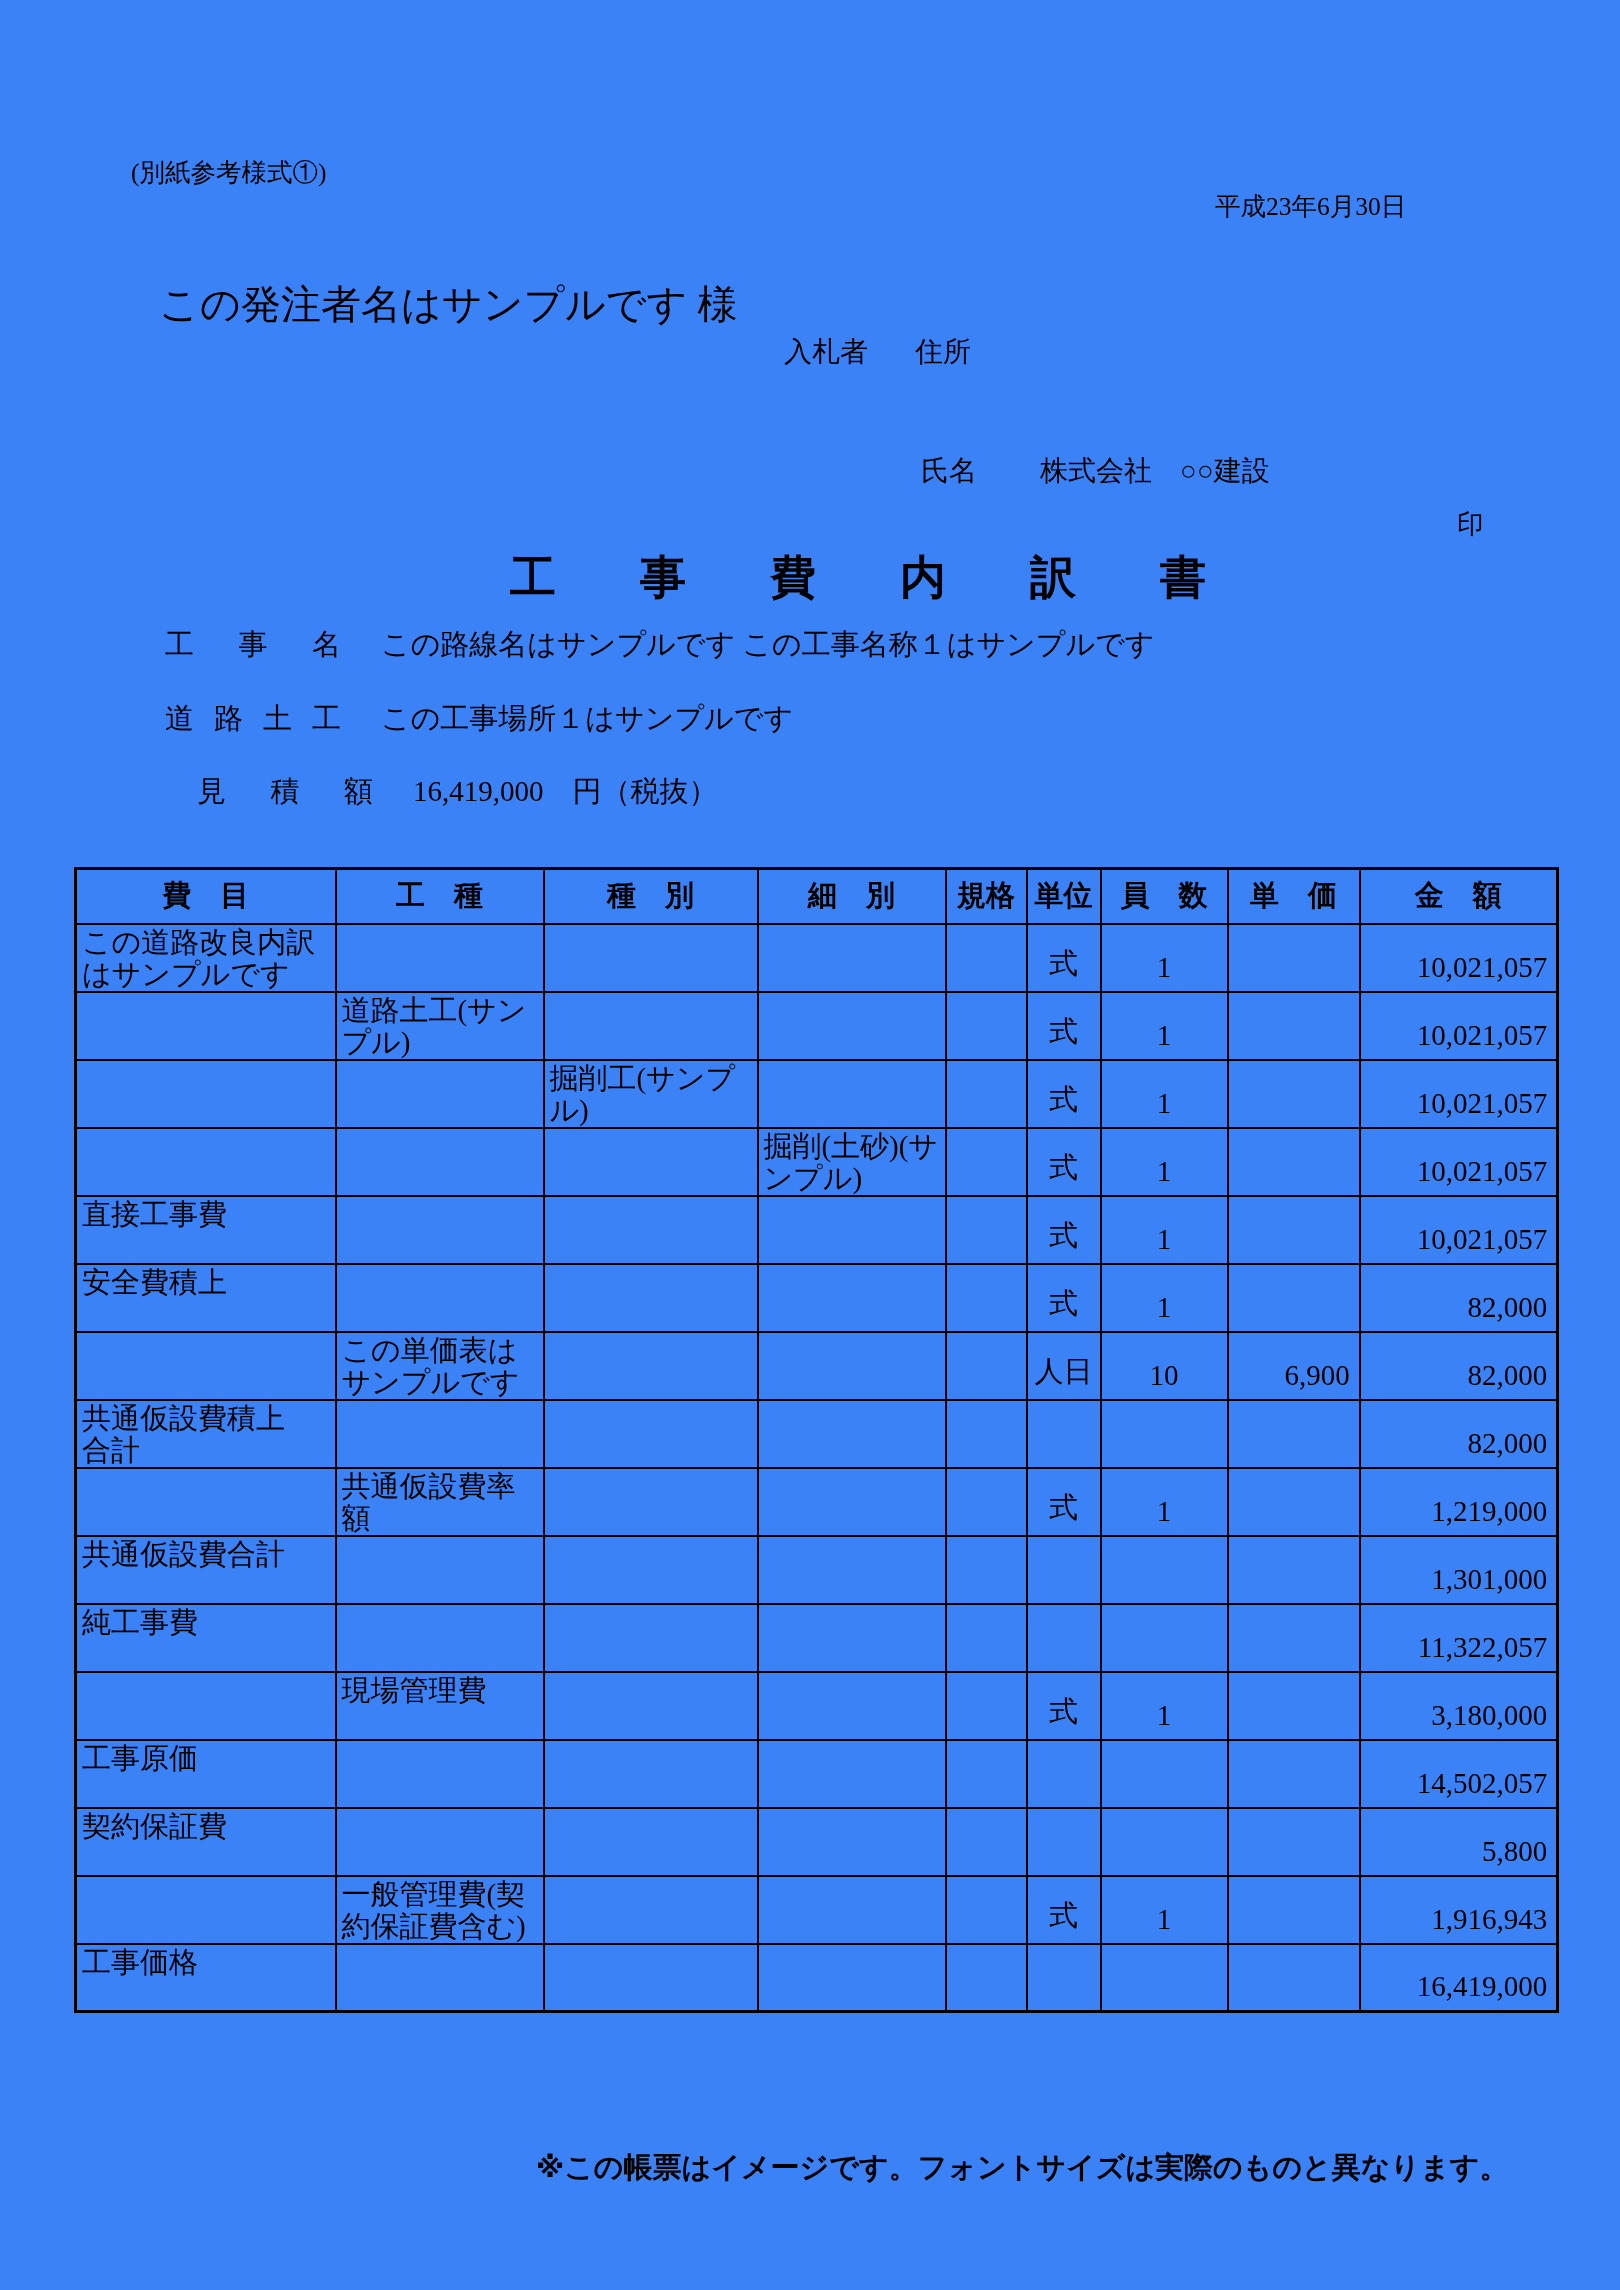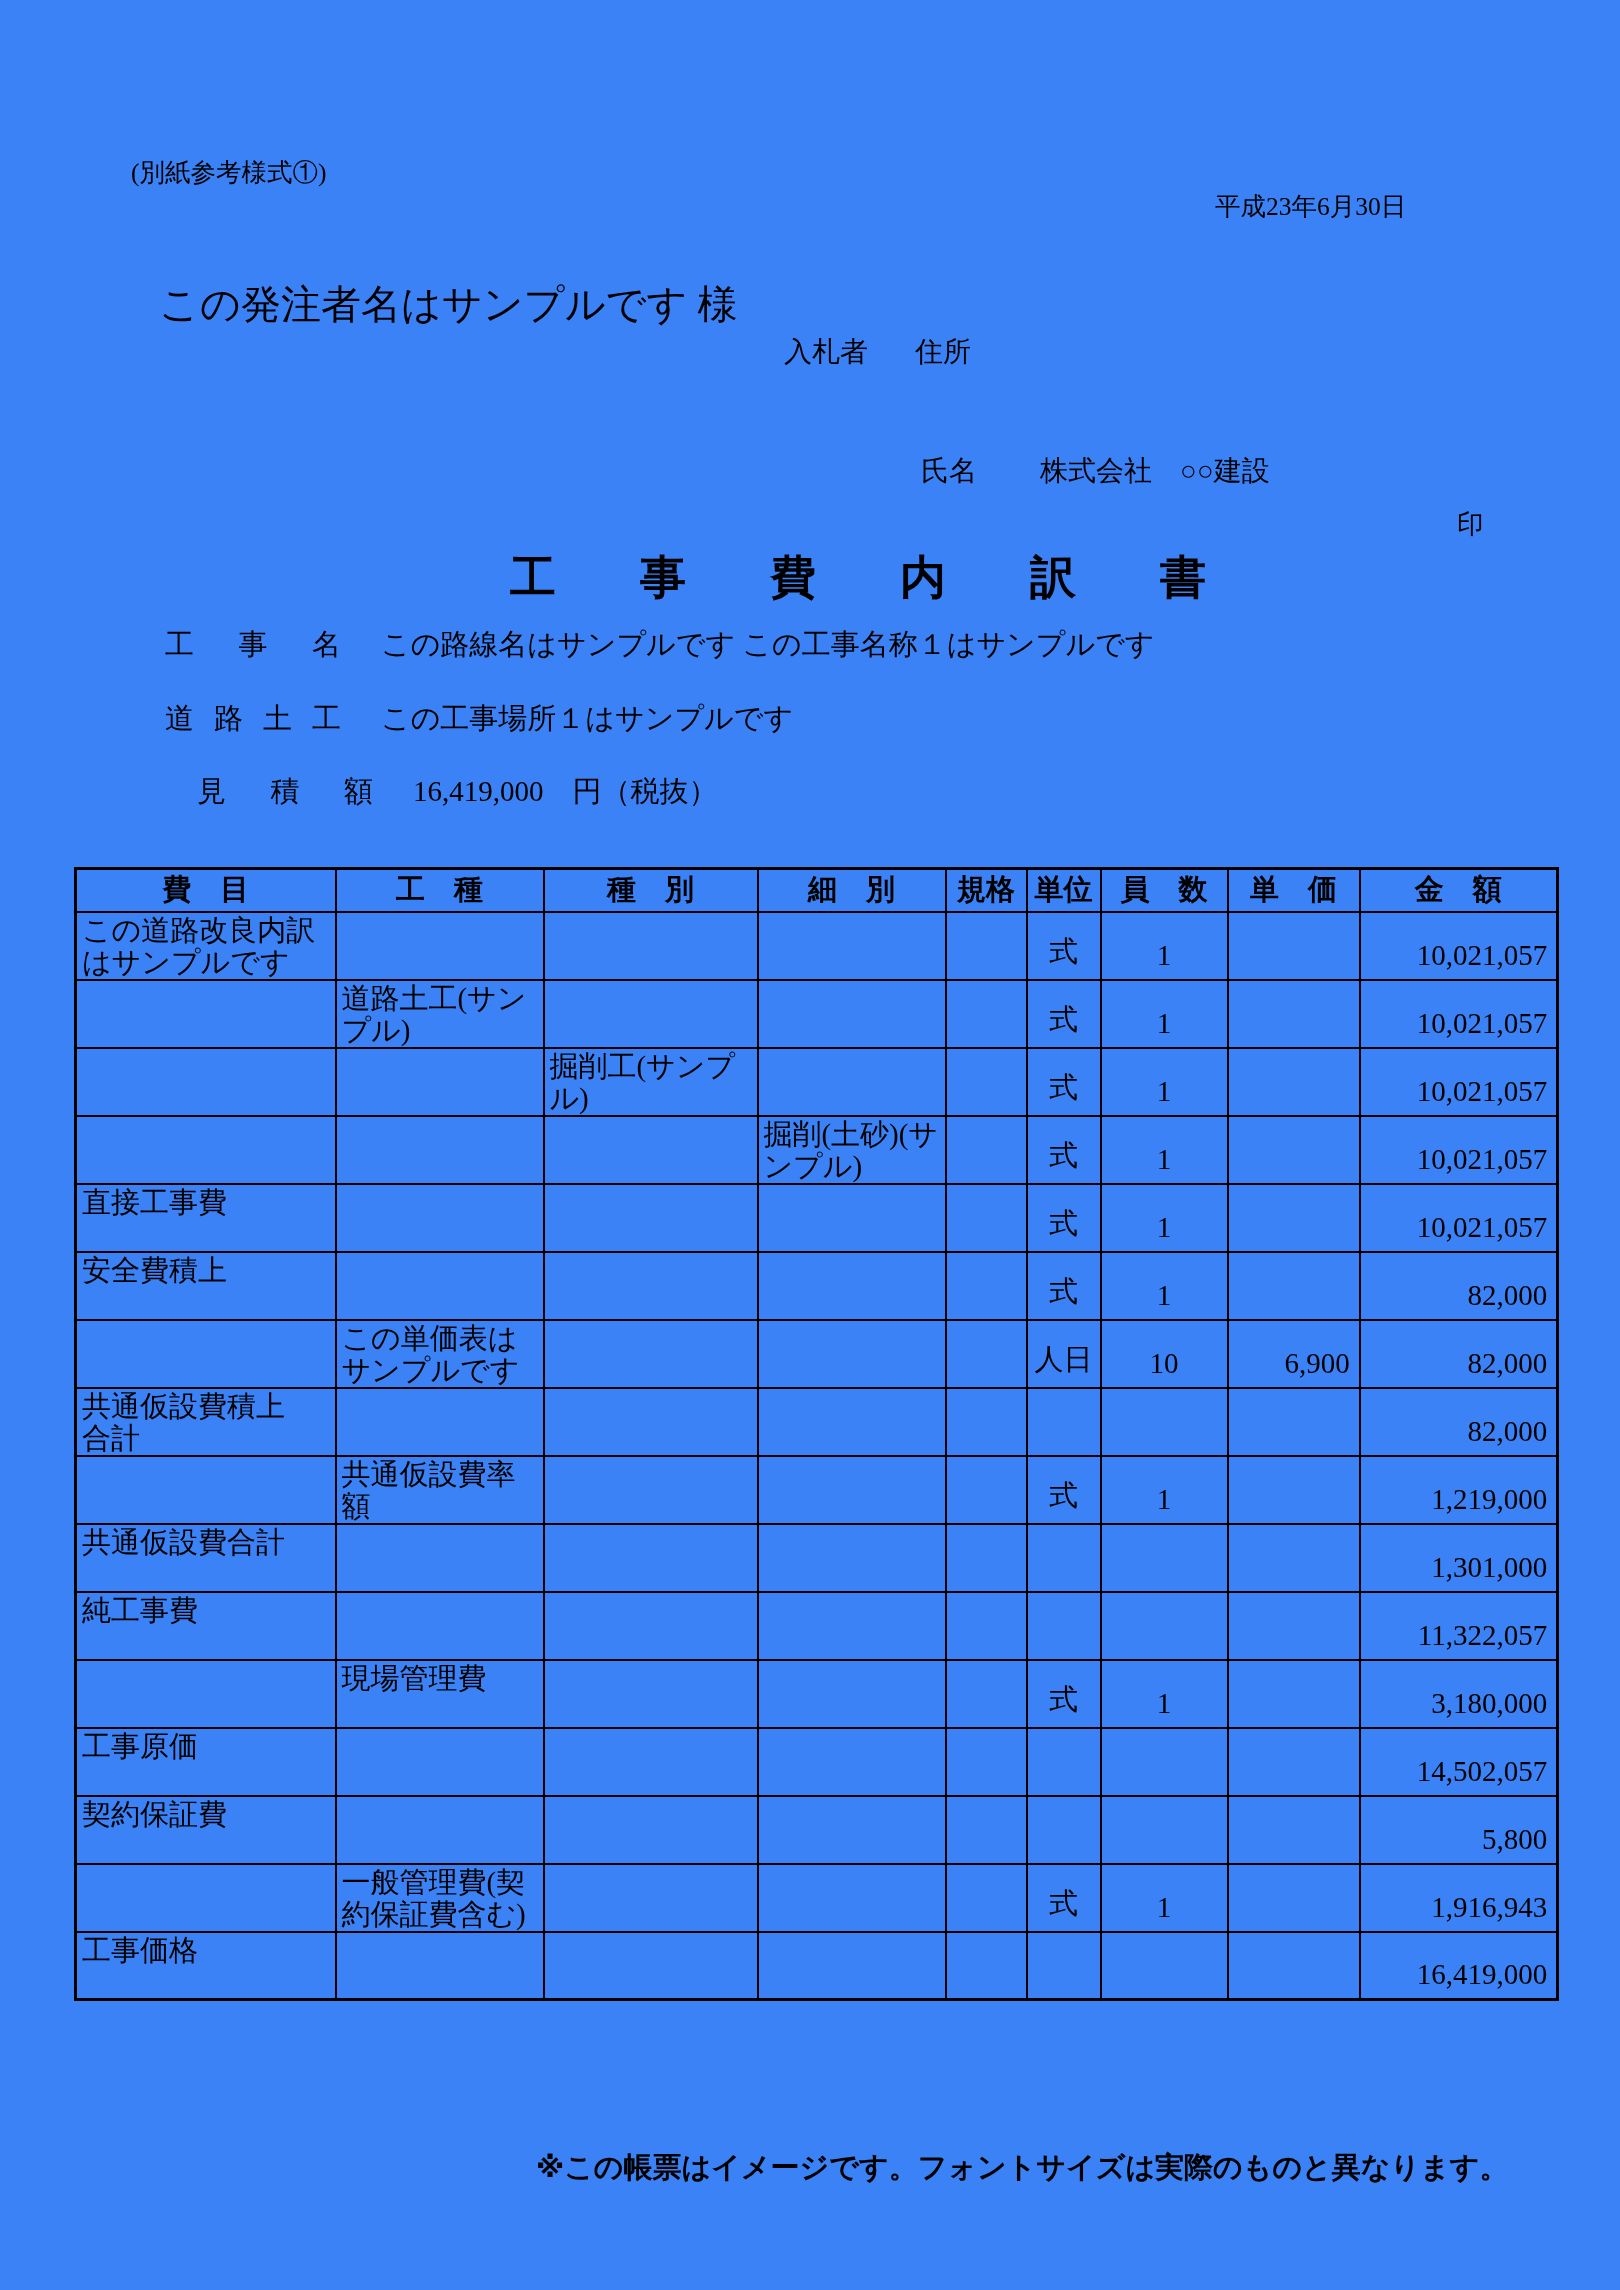--- a/index.html
+++ b/index.html
@@ -46,21 +46,21 @@
     width: 1482px;
     border-collapse: collapse;
     table-layout: fixed;
     border: 3.9px solid #000;
     font-size: 29px;
   }
   .cost-table th, .cost-table td {
     border: 2.9px solid #000;
     overflow: hidden;
   }
-  .cost-table thead tr { height: 43px; }
+  .cost-table thead tr { height: 55px; }
   .cost-table tbody tr { height: 68px; }
   .cost-table th {
     font-weight: bold;
     text-align: center;
     vertical-align: middle;
     white-space: pre;
     font-size: 29px;
   }
   .cost-table td { font-size: 29px; }
   .cost-table td.col-0, .cost-table td.col-1, .cost-table td.col-2, .cost-table td.col-3 {

